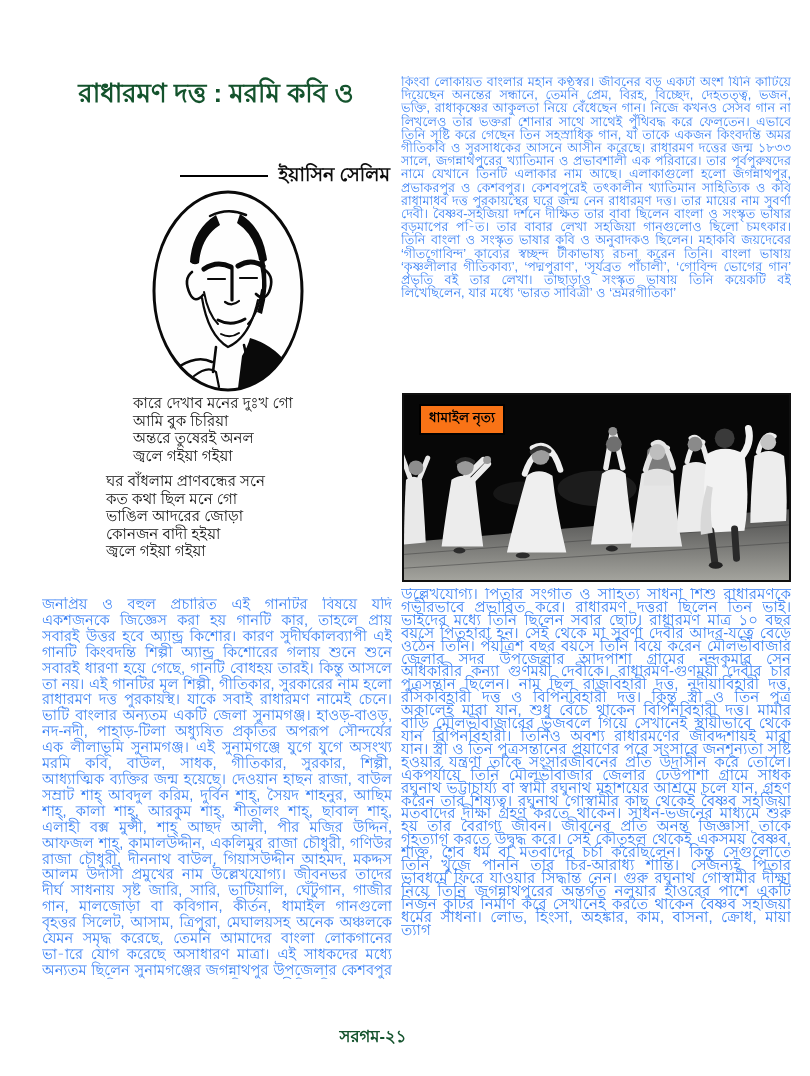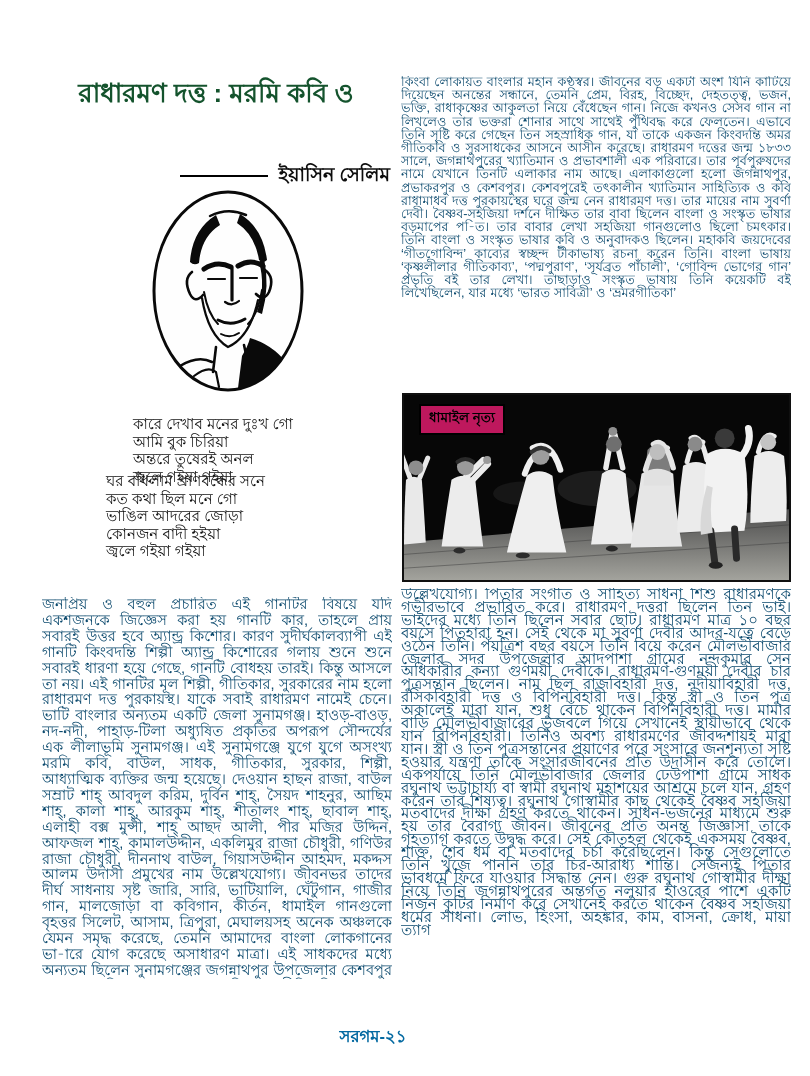--- a/index.html
+++ b/index.html
@@ -15,42 +15,42 @@
     font-size:26px;line-height:38px;font-weight:700;color:#14532d;
   }
   
   #byline-row{left:42px;top:160px;width:348px;display:flex;justify-content:flex-end;align-items:center;}
   #byline-rule{width:88px;border-top:2.5px solid #000;margin-right:10px;}
   #byline-name{font-size:19px;font-weight:700;}
   
   #portrait{left:150px;top:188px;width:156px;height:206px;}
   
   .poem{font-size:15px;line-height:17.5px;font-weight:500;color:#111;}
-  #stanza1{left:133px;top:415px;}
+  #stanza1{left:133px;top:394px;}
   #stanza2{left:106px;top:472px;}
   
   .bodytext{
-    text-align:justify;color:#0c4a6e;overflow:hidden;
+    text-align:justify;color:#3b82f6;overflow:hidden;
     word-spacing:0.5px;
   }
   #left-body{left:42px;top:597px;width:350px;height:382px;font-size:14.6px;line-height:15.9px;}
   #right-p1{left:401px;top:76px;width:390px;height:317px;font-size:12.7px;line-height:13.2px;}
   #right-p2{left:401px;top:588px;width:390px;height:424px;font-size:15px;line-height:12.9px;}
   
   #photo{
     left:402px;top:393px;width:389px;height:189px;
     border:2px solid #101010;box-sizing:border-box;background:#080808;overflow:hidden;
   }
   #photo svg{display:block;width:100%;height:100%;}
   #photo-caption{
-    position:absolute;left:15px;top:9px;background:#be185d;border:2px solid #000;
+    position:absolute;left:15px;top:9px;background:#f97316;border:2px solid #000;
     padding:1px 8px 3px 8px;font-size:13.5px;font-weight:700;color:#000;
   }
   
-  #footer{left:0;top:1024px;width:746px;text-align:center;font-size:16.5px;font-weight:700;color:#0369a1;}
+  #footer{left:0;top:1024px;width:746px;text-align:center;font-size:16.5px;font-weight:700;color:#14532d;}
 </style>
 </head>
 <body>
 
 <div class="abs" id="title">
   <div>রাধারমণ দত্ত : মরমি কবি ও</div>
 </div>
 
 <div class="abs" id="byline-row">
   <span id="byline-rule"></span>

